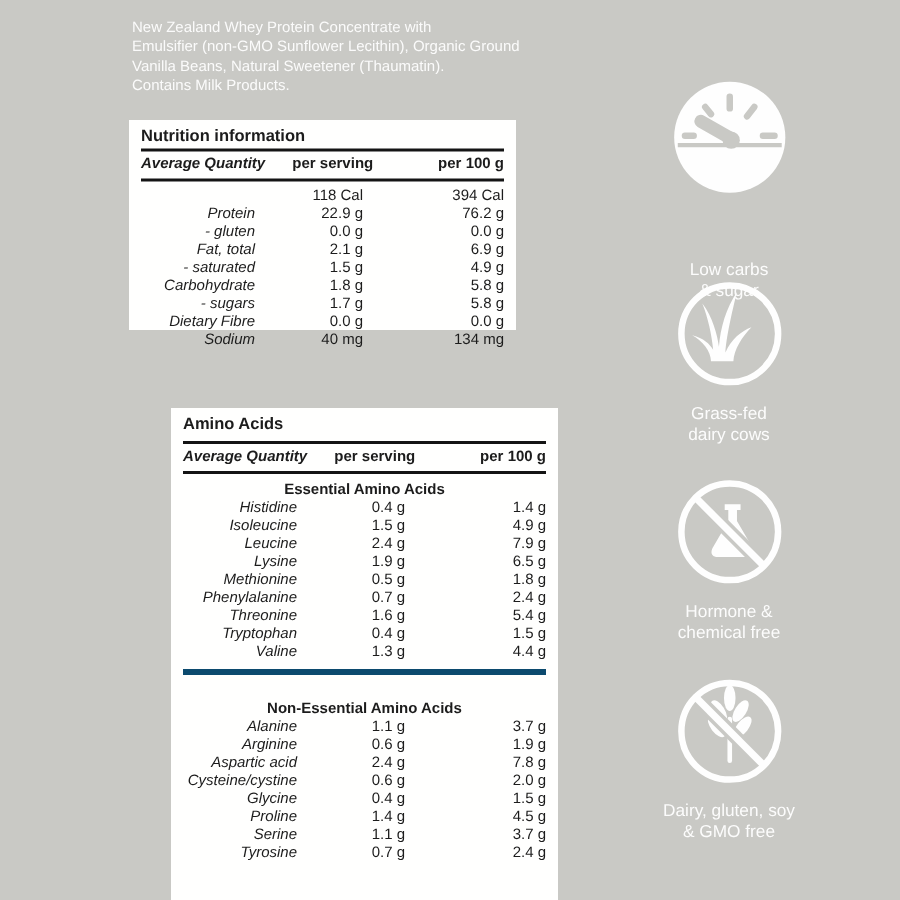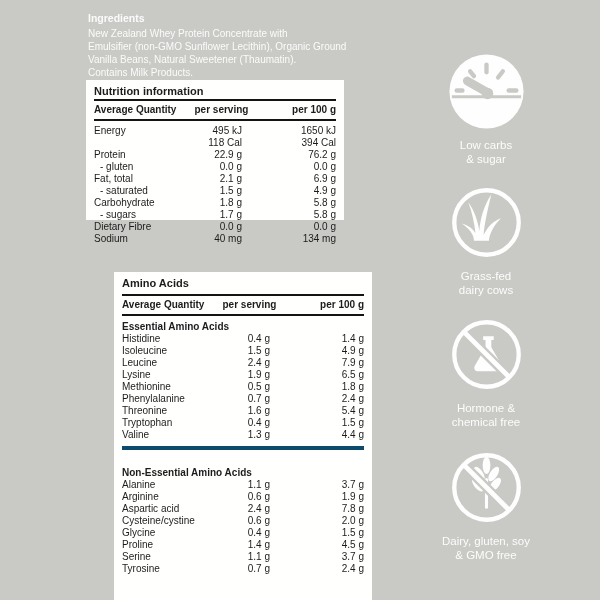--- a/index.html
+++ b/index.html
@@ -32,72 +32,66 @@
 
   .serving-row {
     display: flex; justify-content: space-between;
     font-size: 10px; line-height: 12px; margin: 1px 0 4px 0;
   }
 
   .rule { border-top: 2px solid #141414; margin: 1px 0; }
 
   .thead { display: flex; font-weight: bold; padding: 2px 0; font-size: 10px; line-height: 12px; }
   .trow  { display: flex; font-size: 10px; line-height: 12px; }
-  .c1 { flex: 0 0 76px; text-align: left; white-space: nowrap; }
+  .c1 { flex: 0 0 76px; text-align: right; white-space: nowrap; font-style: italic; }
   .c2 { flex: 0 0 72px; text-align: right; white-space: nowrap; }
   .c3 { flex: 1; text-align: right; white-space: nowrap; }
   .trow.indent .c1 { padding-left: 6px; }
 
   .tbody { margin-top: 4px; }
   .section-title {
-    font-weight: bold; font-size: 10px; line-height: 13px; margin-top: 2px;
+    font-weight: bold; font-size: 10px; line-height: 13px; margin-top: 2px; text-align: center;
   }
   .section-title.divided {
     border-top: 4px solid #0c4a6e; margin-top: 5px; padding-top: 16px;
   }
 
   
   .badge {
     position: absolute; left: 427px; width: 118px;
     display: flex; flex-direction: column; align-items: center;
     color: #fefefe;
   }
-  .badge-1 { top: 53px; }
+  .badge-1 { top: 53px; gap: 35px; }
   .badge-2 { top: 184px; }
   .badge-3 { top: 316px; }
   .badge-4 { top: 449px; }
   .badge svg { width: 77px; height: 77px; display: block; }
   .badge-label {
     margin-top: 8px; font-size: 11.5px; line-height: 14px; text-align: center;
     color: rgba(255,255,255,0.95);
   }
 </style>
 </head>
 <body>
 
 <section class="ingredients">
-  <h2>Ingredients</h2>
   <p id="ingredients-lines">New Zealand Whey Protein Concentrate with<br>Emulsifier (non-GMO Sunflower Lecithin), Organic Ground<br>Vanilla Beans, Natural Sweetener (Thaumatin).<br>Contains Milk Products.</p>
 </section>
 
 <section class="panel panel-nutrition">
   <h3>Nutrition information</h3>
   <div class="rule"></div>
   <div class="thead">
     <span class="c1">Average Quantity</span>
     <span class="c2">per serving</span>
     <span class="c3">per 100 g</span>
   </div>
   <div class="rule"></div>
   <div class="tbody" id="nutrition-rows">
-      <div class="trow">
-        <span class="c1">Energy</span>
-        <span class="c2">495 kJ</span>
-        <span class="c3">1650 kJ</span>
-      </div>
       <div class="trow">
         <span class="c1"></span>
         <span class="c2">118 Cal</span>
         <span class="c3">394 Cal</span>
       </div>
       <div class="trow">
         <span class="c1">Protein</span>
         <span class="c2">22.9 g</span>
         <span class="c3">76.2 g</span>
       </div>

